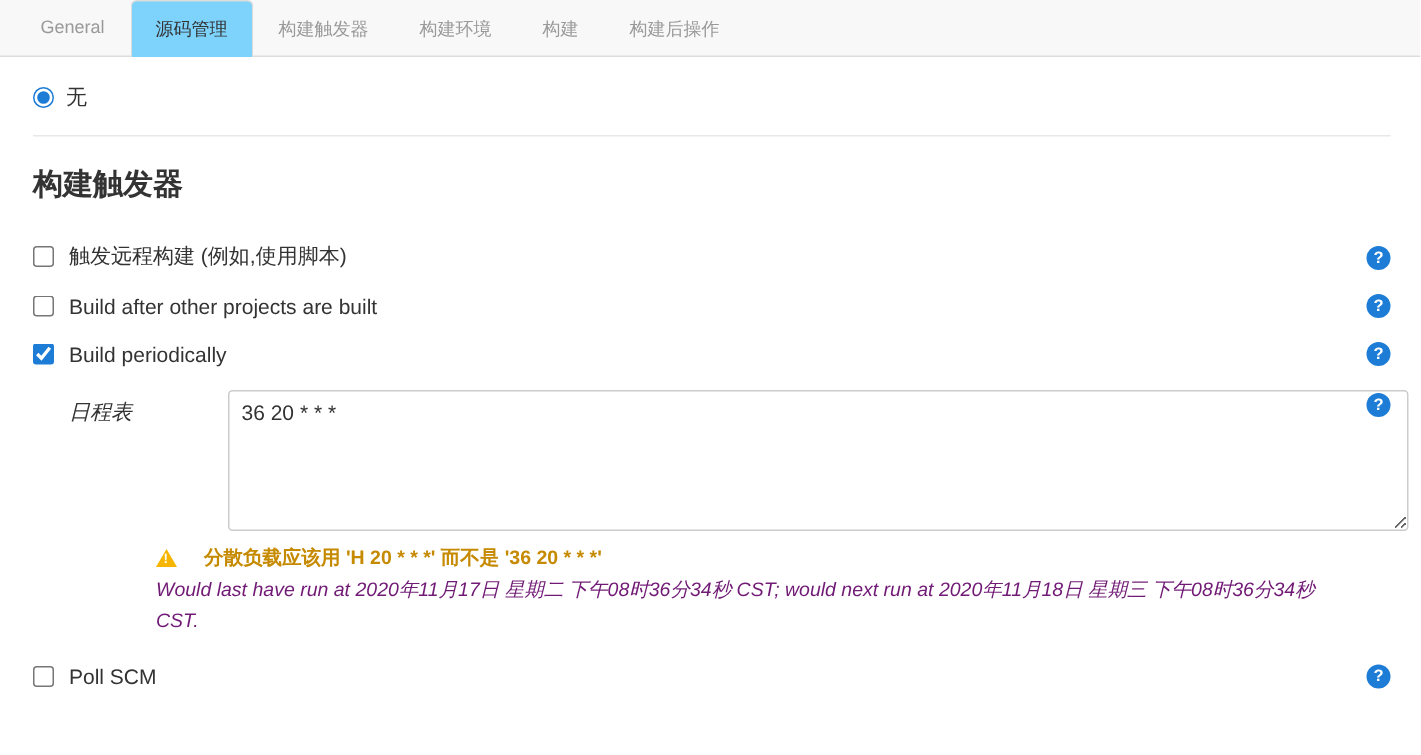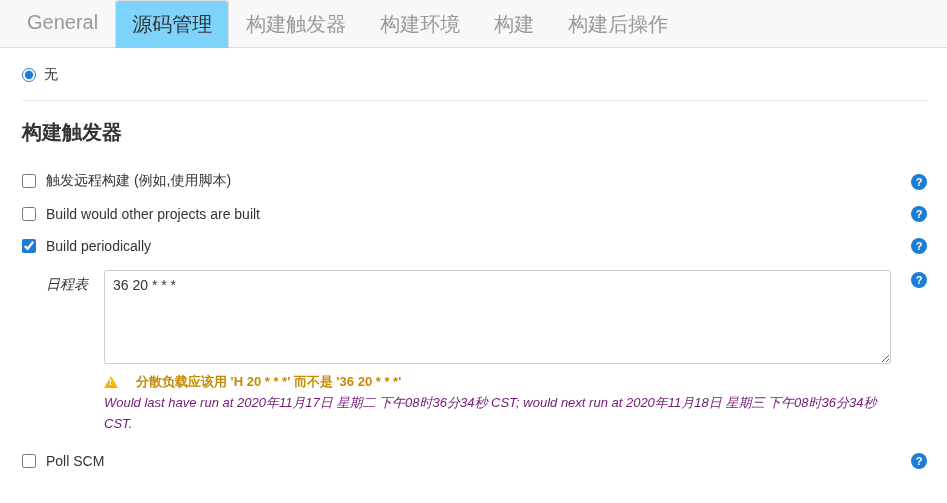--- a/index.html
+++ b/index.html
@@ -16,21 +16,21 @@
       background: #f8f8f8;
       padding-left: 10px;
     }
     .tab {
       padding: 10px 16px;
       color: #999;
       cursor: pointer;
       border: 1px solid transparent;
       border-bottom: none;
       margin-bottom: -1px;
-      font-size: 20px;
+      font-size: 12px;
     }
     .tab.active {
       background: #7dd3fc;
       color: #333;
       border-color: #ddd;
       border-radius: 4px 4px 0 0;
     }
     .content {
       padding: 18px 20px 16px 22px;
     }
@@ -104,20 +104,21 @@
     textarea.schedule-input {
       width: 100%;
       height: 94px;
       padding: 6px 8px;
       border: 1px solid #ccc;
       border-radius: 3px;
       resize: both;
       font-family: inherit;
       font-size: 14px;
       color: #333;
+      margin-left: 48px;
     }
     .warn-row {
       display: flex;
       align-items: center;
       gap: 18px;
       margin-top: 6px;
     }
     .warn-icon {
       width: 0;
       height: 0;
@@ -180,21 +181,21 @@
     <div class="option-left">
       <input type="checkbox" style="">
       <label>触发远程构建 (例如,使用脚本)</label>
     </div>
     <div class="help-icon">?</div>
   </div>
 
   <div class="option-row">
     <div class="option-left">
       <input type="checkbox" style="">
-      <label>Build would other projects are built</label>
+      <label>Build after other projects are built</label>
     </div>
     <div class="help-icon">?</div>
   </div>
 
   <div class="option-row">
     <div class="option-left">
       <input type="checkbox" checked="" style="">
       <label>Build periodically</label>
     </div>
     <div class="help-icon">?</div>

